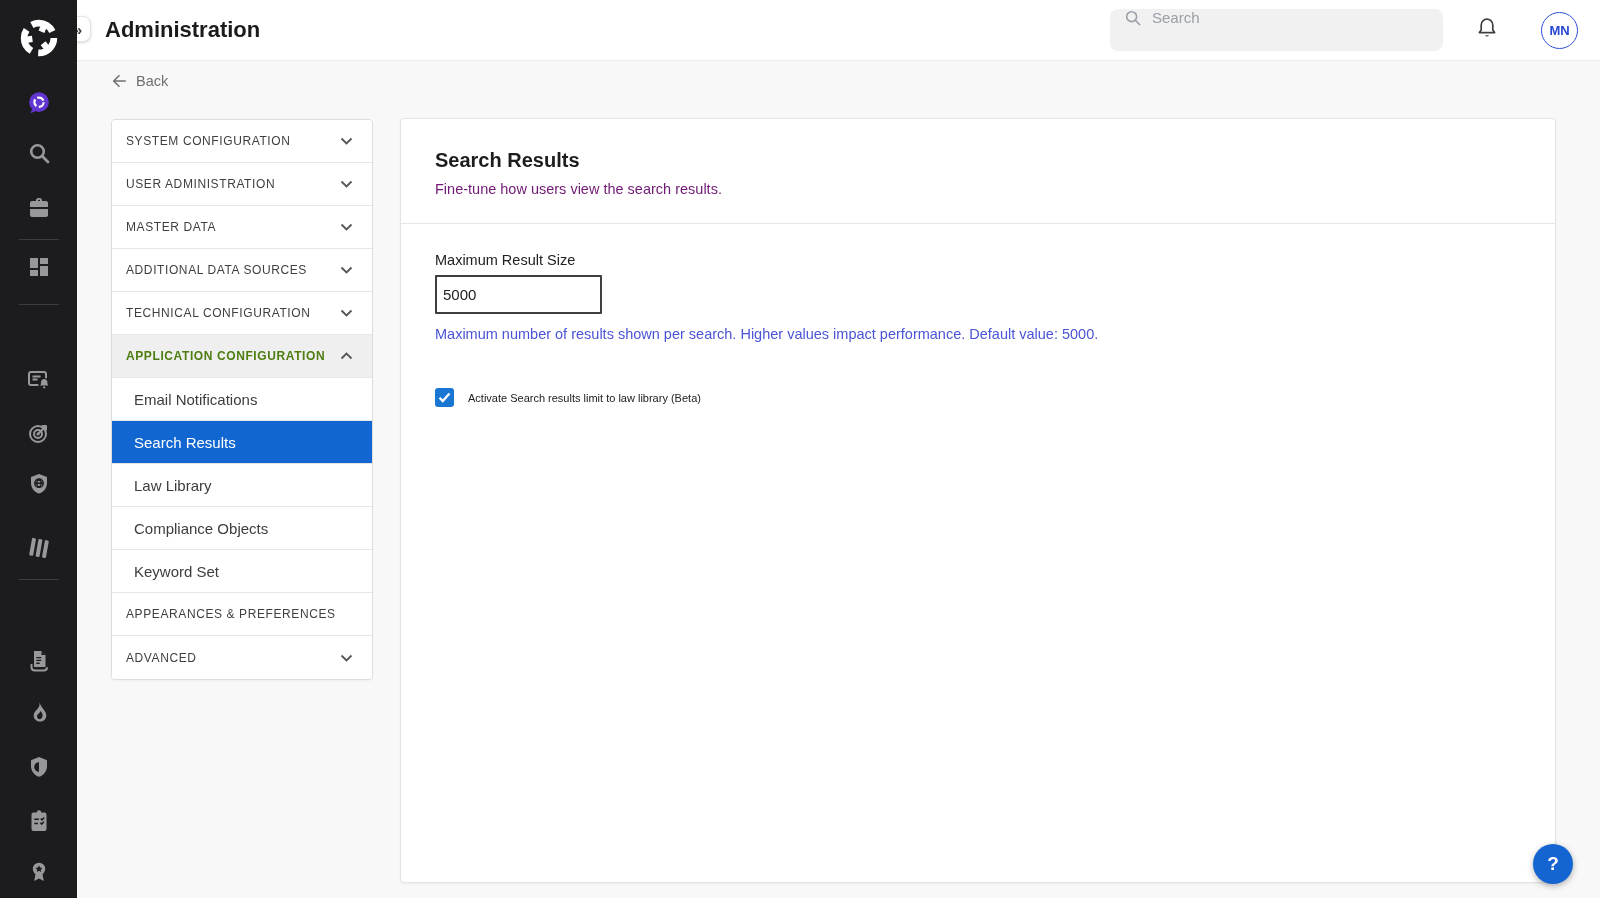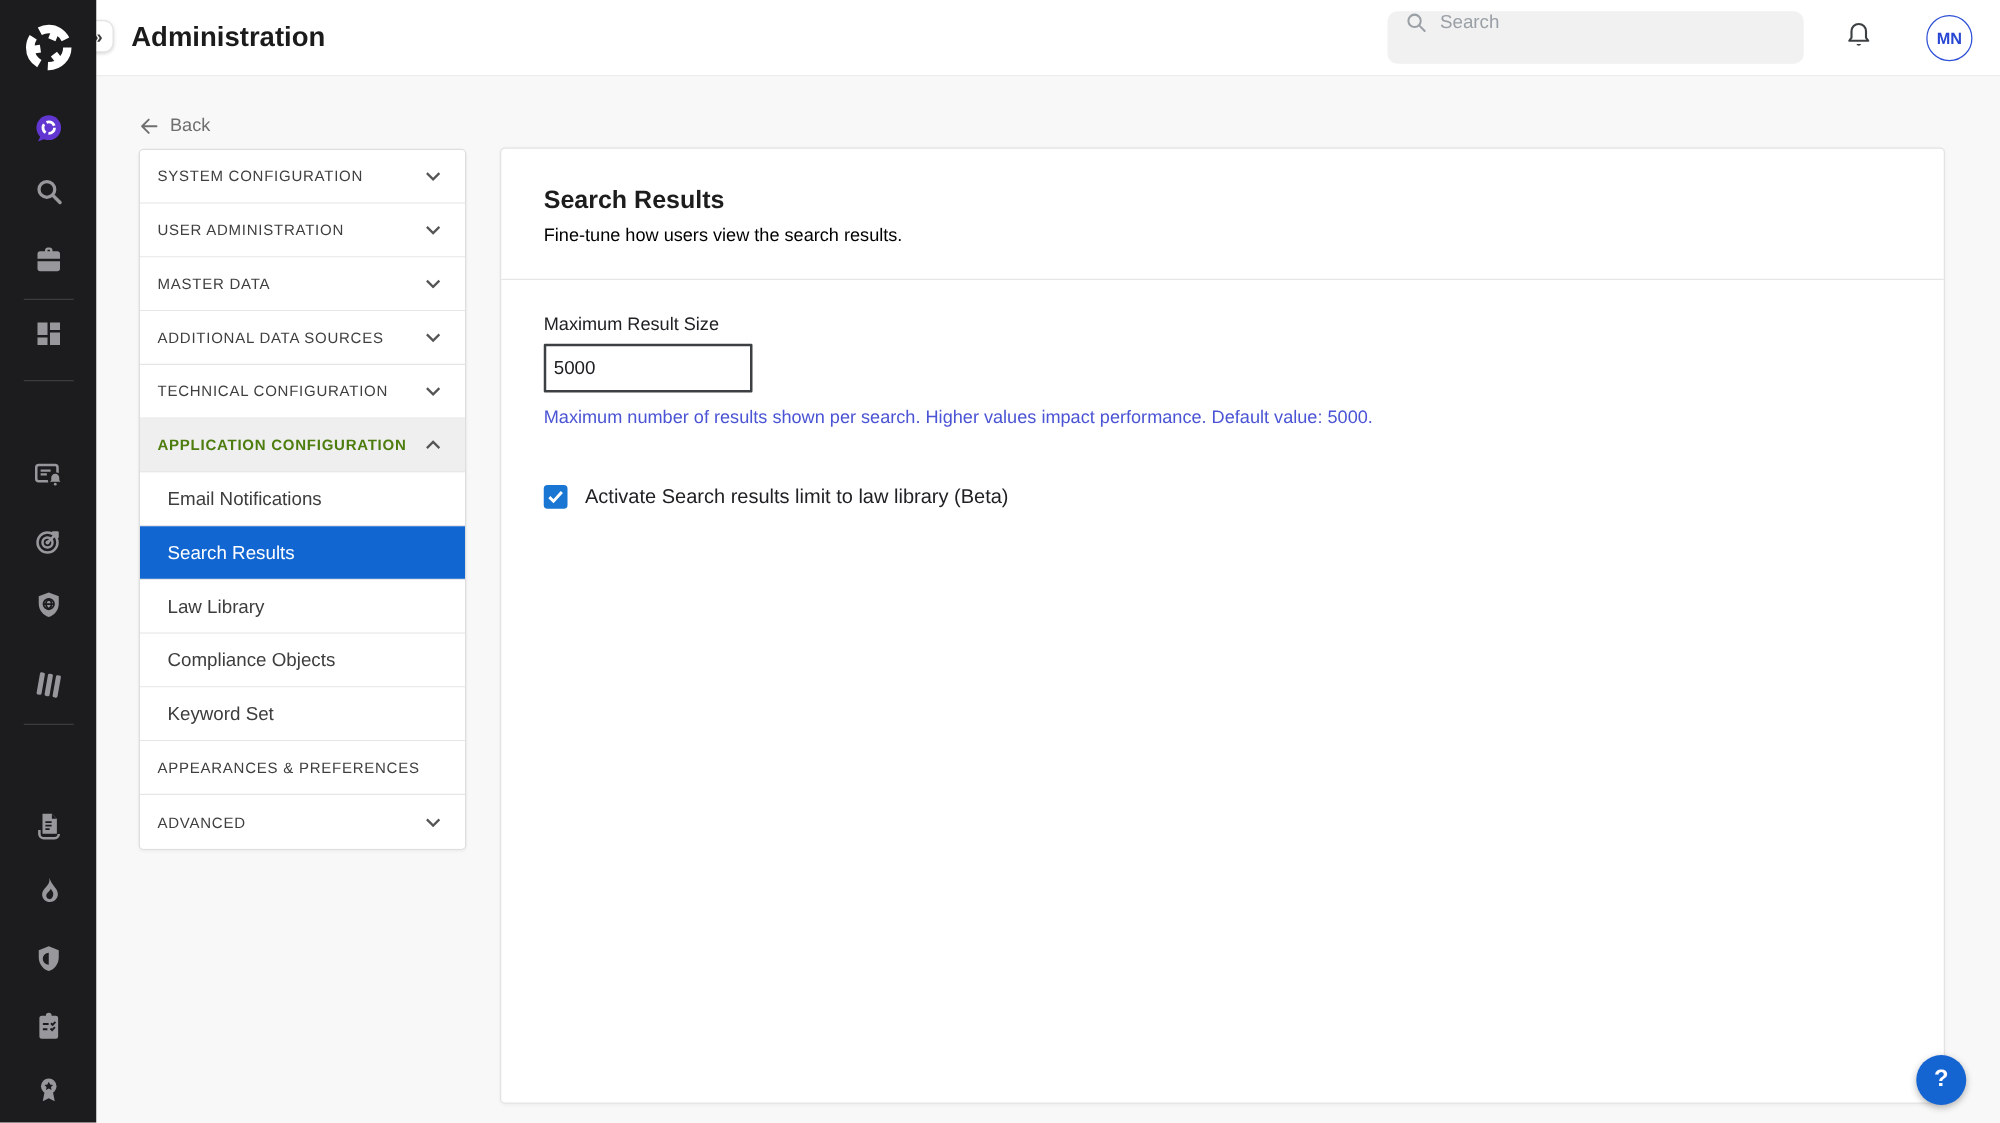--- a/index.html
+++ b/index.html
@@ -27,21 +27,21 @@
                      color:#3c4043; width:260px; margin-left:10px;
                      font-family:"Liberation Sans","DejaVu Sans",sans-serif; }
   .searchbar input::placeholder { color:#9aa0a6; }
   .bell-wrap { margin-left:32px; cursor:pointer; }
   .avatar { margin-left:42px; margin-right:22px; width:37px; height:37px; border-radius:50%;
             border:1.5px solid #2e50d7; color:#2746d3; font-size:13px; font-weight:bold;
             display:flex; align-items:center; justify-content:center; background:#fff; cursor:pointer; }
 
   
   .content { position:absolute; left:77px; top:61px; width:1523px; height:837px; background:#f8f8f8; }
-  .back { position:absolute; left:34px; top:32px; display:flex; align-items:center; gap:9px;
+  .back { position:absolute; left:34px; top:12px; display:flex; align-items:center; gap:9px;
           color:#6f6f6f; font-size:14.5px; cursor:pointer; }
 
   
   .nav-panel { position:absolute; left:34px; top:58px; width:262px; background:#fff;
                border:1px solid #dedede; border-radius:4px; overflow:hidden;
                box-shadow:0 1px 2px rgba(0,0,0,.04); }
   .nav-header { height:43px; display:flex; align-items:center; justify-content:space-between;
                 padding:0 19px 0 14px; border-bottom:1px solid #e6e6e6; font-size:12px;
                 letter-spacing:.6px; color:#3f3f3f; cursor:pointer; background:#fff; }
   .nav-header:last-child, .nav-sub:last-child { border-bottom:none; }
@@ -50,31 +50,31 @@
              border-bottom:1px solid #e6e6e6; font-size:15px; color:#3d3d3d; cursor:pointer;
              background:#fff; }
   .nav-sub.selected { background:#1266d1; color:#fff; }
   .chev { flex:none; }
 
   
   .main-card { position:absolute; left:323px; top:57px; width:1156px; height:765px; background:#fff;
                border:1px solid #e3e3e3; border-radius:4px; box-shadow:0 1px 3px rgba(0,0,0,.05); }
   .card-header { padding:30px 34px 0 34px; height:105px; border-bottom:1px solid #e6e6e6; }
   .card-title { font-size:20px; font-weight:bold; color:#1d1d1d; }
-  .card-subtitle { margin-top:9px; font-size:14.5px; color:#000000; }
+  .card-subtitle { margin-top:9px; font-size:14.5px; color:#701a75; }
   .card-body { padding:28px 34px; }
   .field-label { font-size:14.5px; color:#202124; }
   .field-input { margin-top:7px; width:167px; height:39px; border:2px solid #3c4043; padding:0 6px;
                  font-size:15px; color:#202124; outline:none; border-radius:1px; display:block;
                  font-family:"Liberation Sans","DejaVu Sans",sans-serif; }
   .helper { margin-top:12px; font-size:14.5px; color:#4a54d4; }
   .check-row { margin-top:46px; display:flex; align-items:center; gap:14px; }
   .checkbox { width:19px; height:19px; background:#1976d2; border-radius:3px; display:flex;
               align-items:center; justify-content:center; cursor:pointer; flex:none; }
-  .check-label { font-size:16px; color:#202124; }
+  .check-label { font-size:11px; color:#202124; }
 
   
   .help-btn { position:absolute; left:1533px; top:844px; width:40px; height:40px; border-radius:50%;
               background:#1464d2; color:#fff; font-size:19px; font-weight:bold; display:flex;
               align-items:center; justify-content:center; box-shadow:0 2px 6px rgba(0,0,0,.3);
               cursor:pointer; z-index:30; }
 </style>
 </head>
 <body>
 

